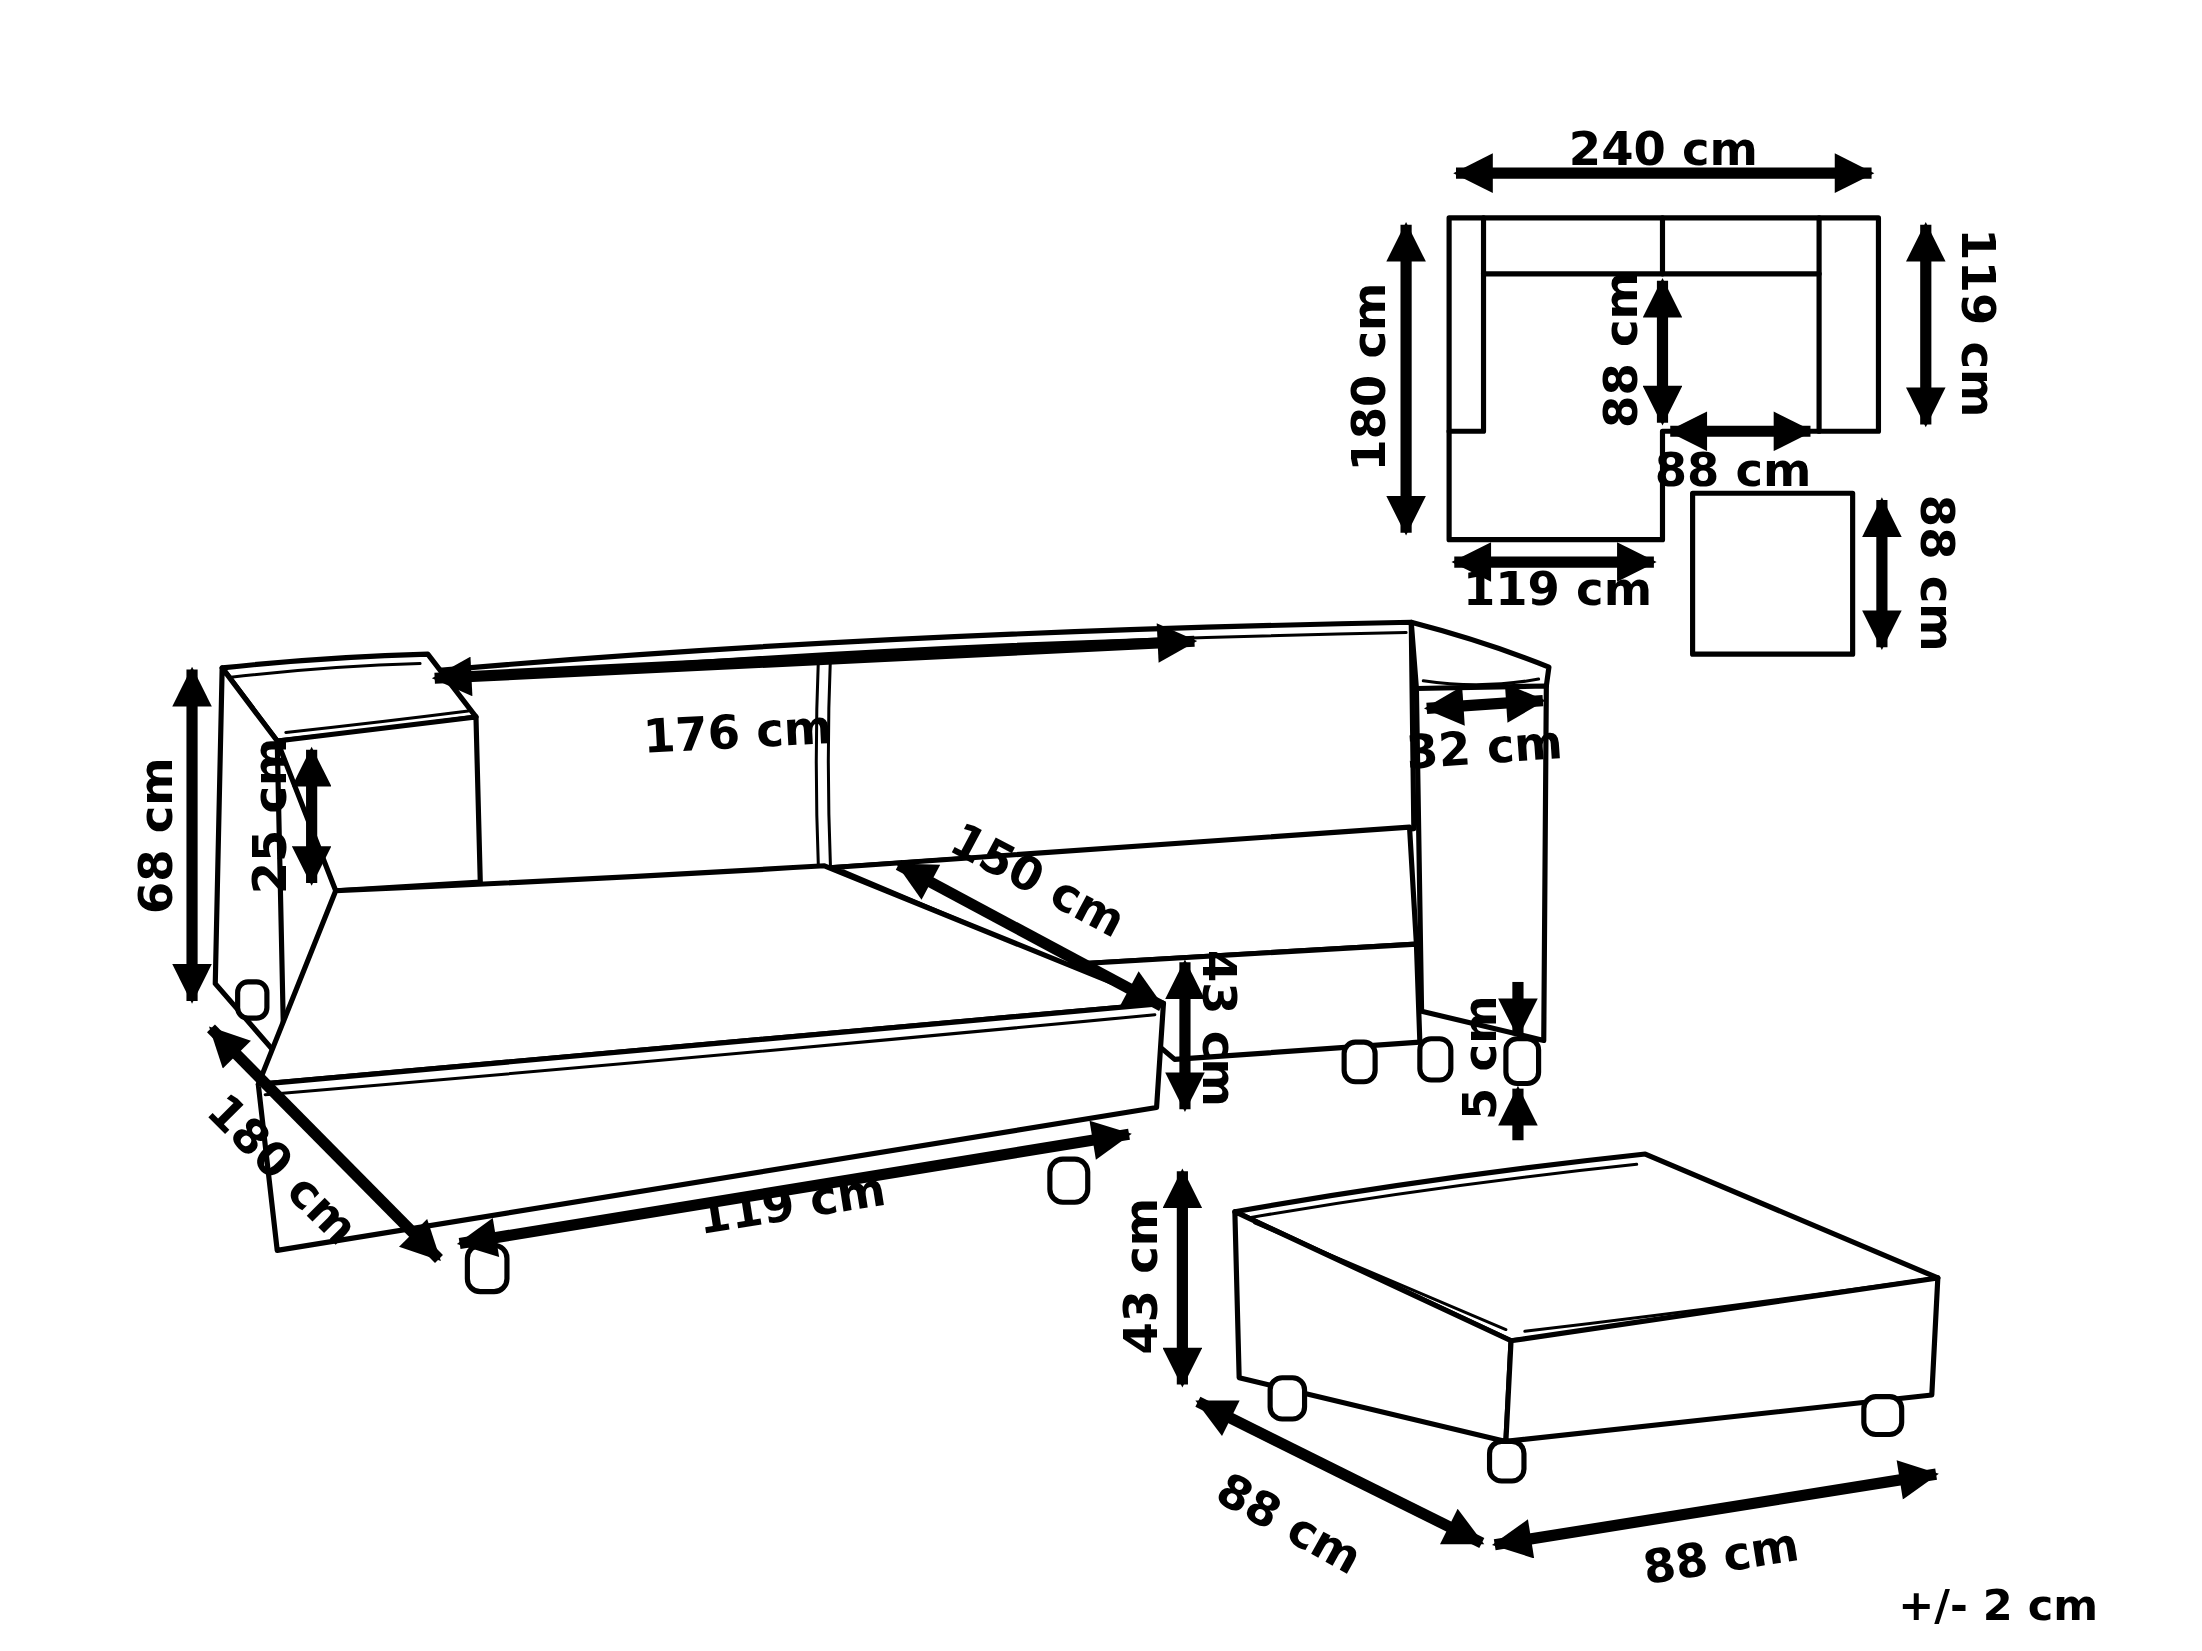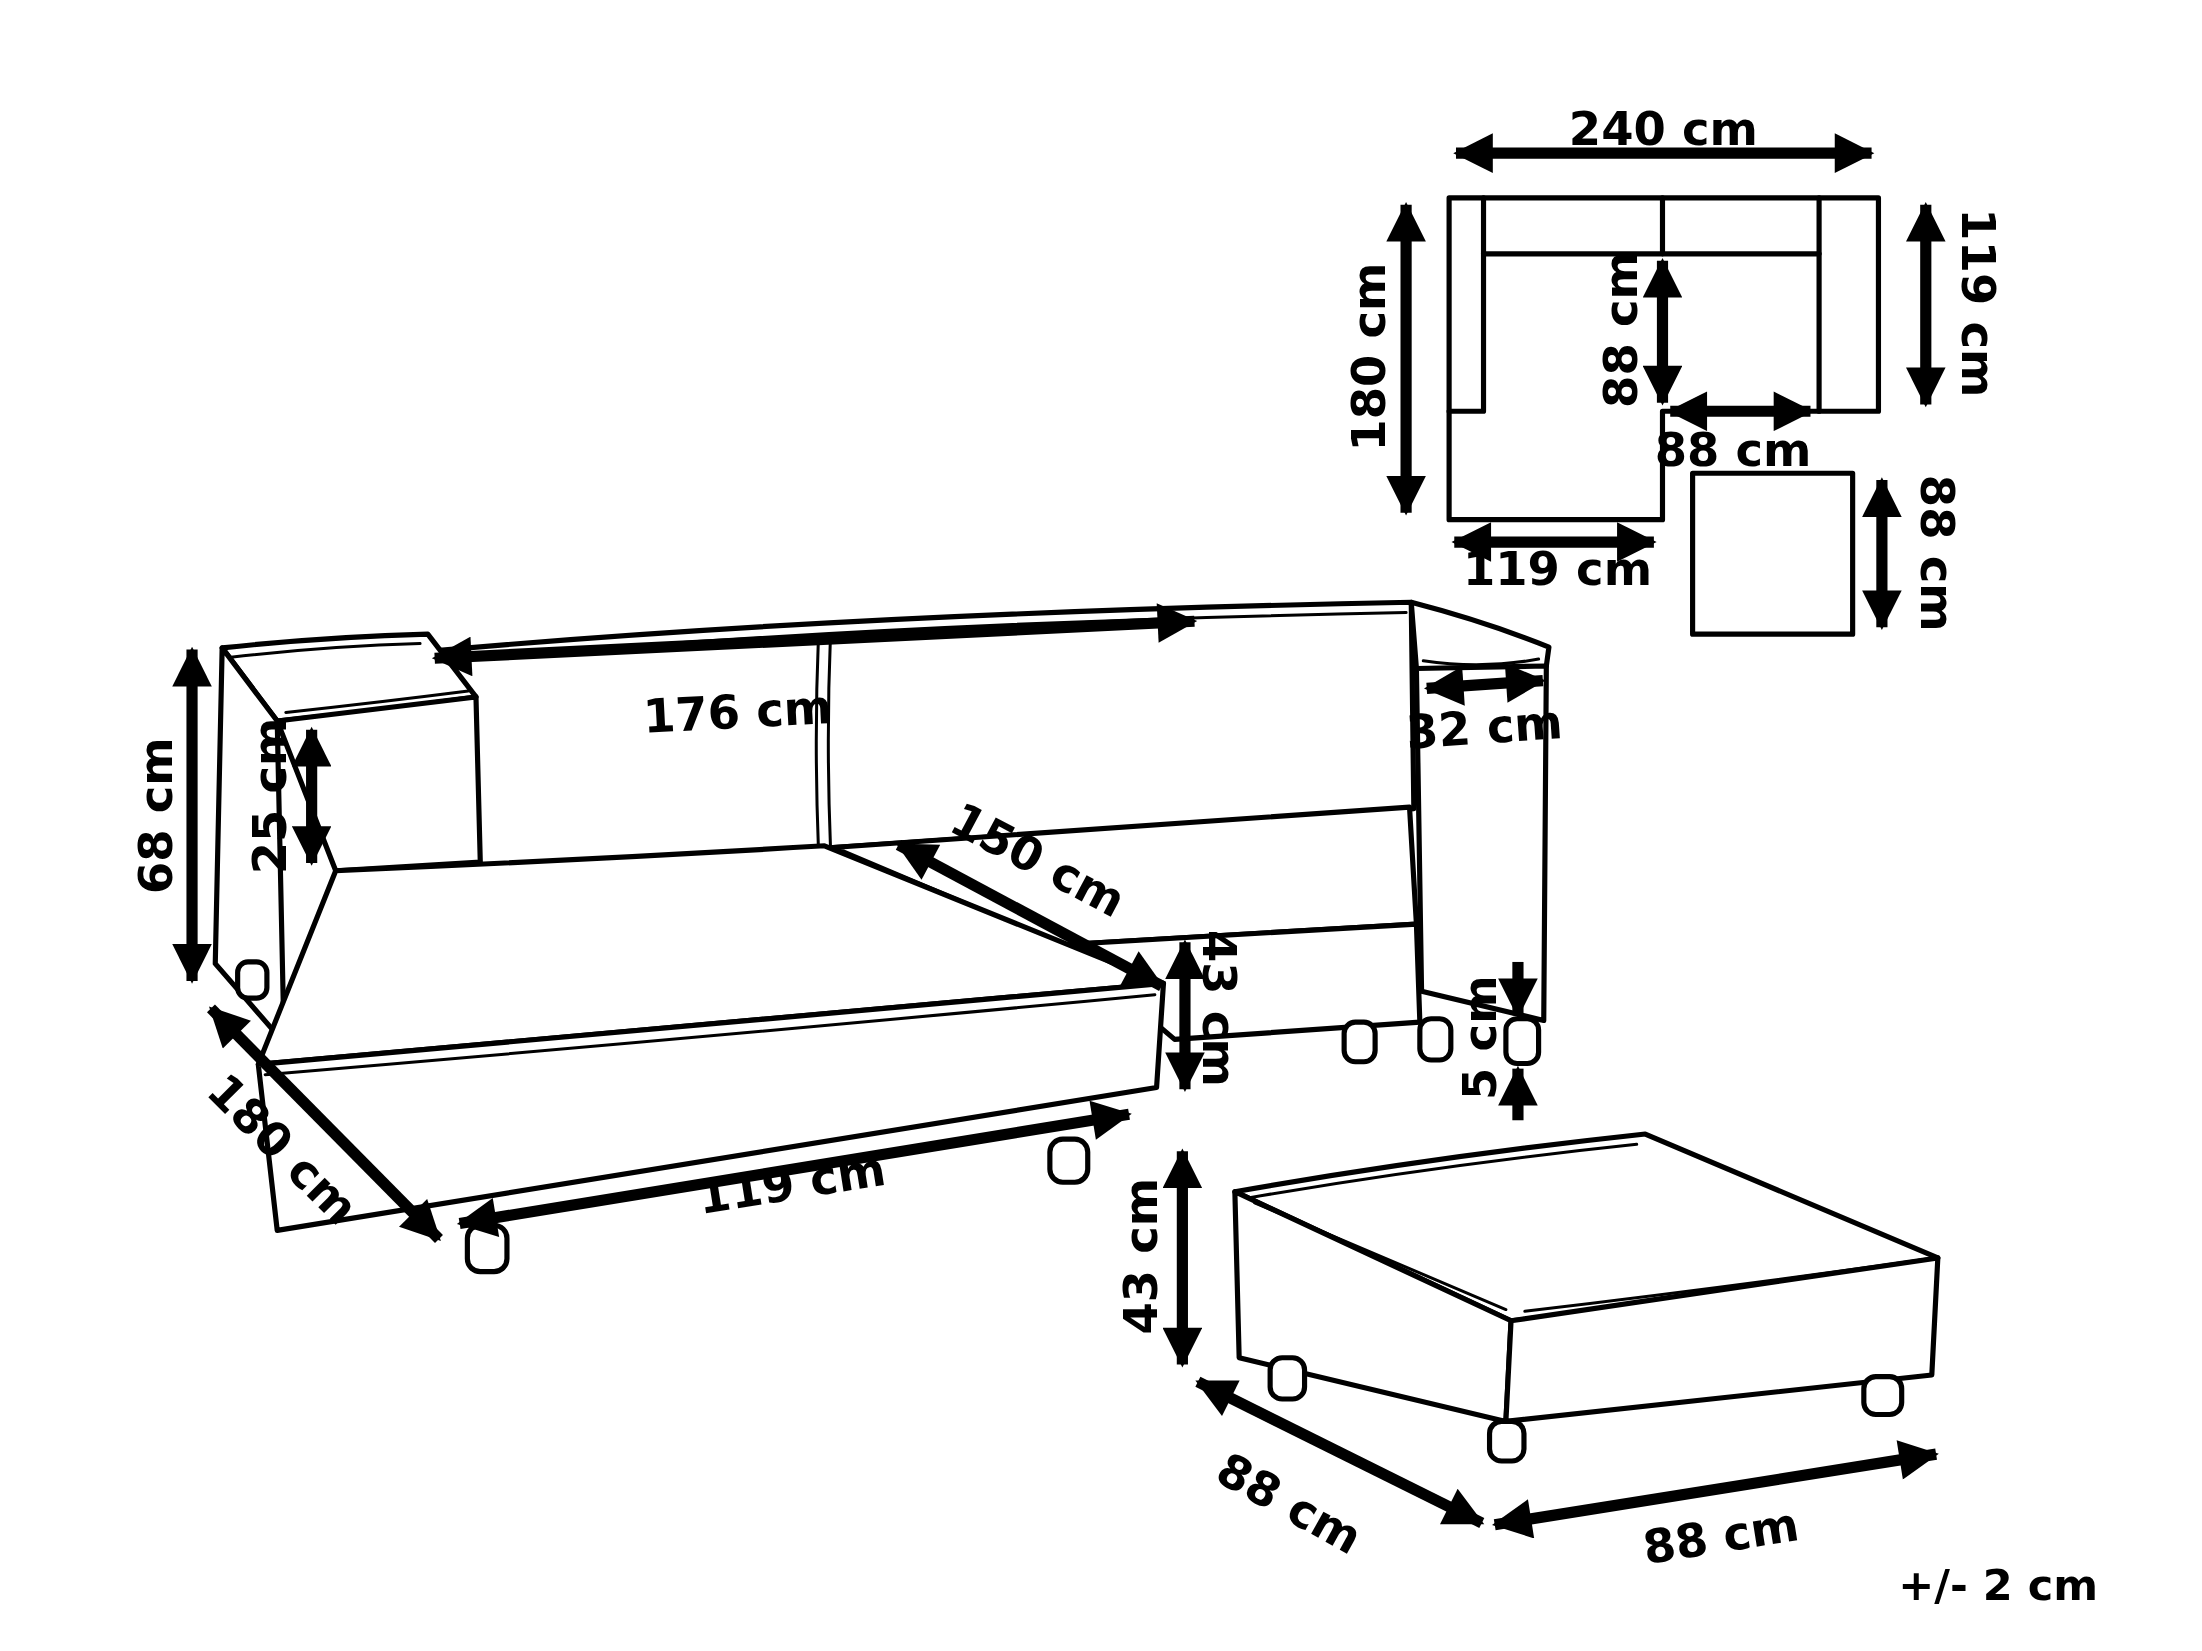--- a/index.html
+++ b/index.html
@@ -1,16 +1,16 @@
 <!DOCTYPE html>
 <html style="font-size:13.8px"><head>
 <meta charset="utf-8">
 <style>
   html,body{margin:0;padding:0;background:#ffffff;}
-  .stage{width:2203px;height:1616px;position:relative;background:#ffffff;overflow:hidden;}
+  .stage{width:2203px;height:1616px;position:relative;background:#ffffff;overflow:hidden;margin-top:20px;}
   svg{display:block;width:2203px;height:1652px;}
   .ln{fill:#ffffff;stroke:#000000;stroke-width:6;stroke-linejoin:round;stroke-linecap:round;}
   .ln-open{fill:none;stroke:#000000;stroke-width:6;stroke-linejoin:round;stroke-linecap:round;}
   .pip{fill:none;stroke:#000000;stroke-width:3.5;stroke-linecap:round;}
   .arrow{fill:none;stroke:#000000;stroke-width:13;stroke-linecap:butt;}
   .leg{fill:#ffffff;stroke:#000000;stroke-width:6;}
   .dim{font-family:"DejaVu Sans","Liberation Sans",sans-serif;font-weight:bold;font-size:54px;fill:#000000;text-anchor:middle;}
   .note{font-family:"DejaVu Sans","Liberation Sans",sans-serif;font-weight:bold;font-size:50px;fill:#000000;text-anchor:middle;}
 </style>
 </head>

